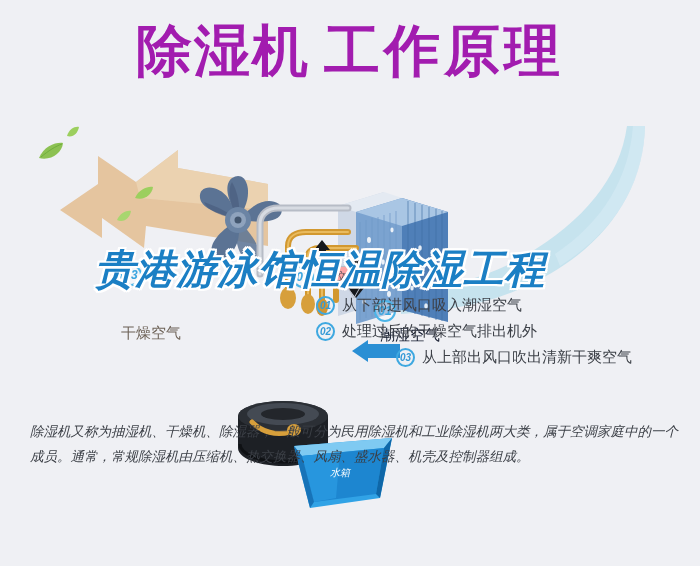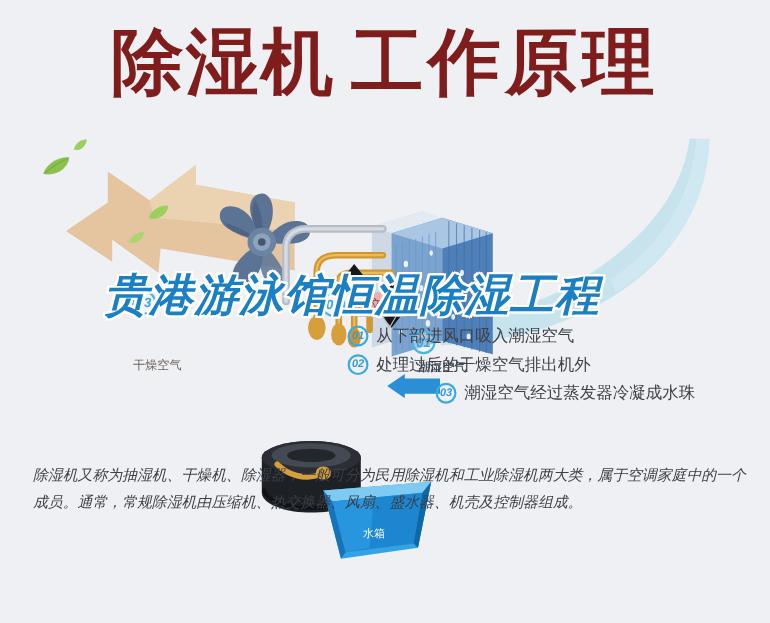--- a/index.html
+++ b/index.html
@@ -11,24 +11,24 @@
     position:relative;
   }
 
   
   .title-wrap{
     position:absolute;left:0;top:22px;width:700px;
     text-align:center;
   }
   .title-line{
     display:inline-block;
-    font-size:66px;
+    font-size:56px;
     font-weight:700;
     letter-spacing:2px;
-    color:#7f1d1d;
+    color:#a21caf;
     line-height:1.05;
     white-space:nowrap;
   }
   .title-a{font-weight:600;}
   .title-b{font-weight:800;letter-spacing:4px;}
 
   
   .diagram{
     position:absolute;left:0;top:118px;width:700px;height:280px;
   }
@@ -69,25 +69,25 @@
     background:#fca5a5;
     color:#4a4d57;font-size:11px;
     padding:2px 6px 3px 6px;
     white-space:nowrap;
   }
   .callout-tail{
     position:absolute;left:345px;top:166px;width:18px;height:16px;
   }
 
   .dlabel{
-    position:absolute;font-size:11px;color:#5c6068;white-space:nowrap;
+    position:absolute;font-size:15px;color:#5c6068;white-space:nowrap;
   }
   .label-humid{left:380px;top:208px;color:#0f172a;}
   .label-dry{left:121px;top:206px;color:#6e6358;}
-  .label-tank{left:330px;top:360px;color:#ffffff;font-size:10px;}
+  .label-tank{left:330px;top:348px;color:#ffffff;font-size:10px;font-style:italic;}
 
   
   .fan{position:absolute;left:186px;top:52px;width:104px;height:102px;}
   .fan svg{display:block;}
 
   
   .machine{position:absolute;left:252px;top:52px;width:210px;height:180px;}
   .machine svg{display:block;}
 
   
@@ -332,21 +332,21 @@
   <div class="step step-01">
     <span class="sbadge">01</span>
     <span>从下部进风口吸入潮湿空气</span>
   </div>
   <div class="step step-02">
     <span class="sbadge">02</span>
     <span>处理过后的干燥空气排出机外</span>
   </div>
   <div class="step step-03">
     <span class="sbadge">03</span>
-    <span>潮湿空气经过蒸发器冷凝成水珠</span>
+    <span>从上部出风口吹出清新干爽空气</span>
   </div>
 </div>
 
 <div class="watermark">
   <span class="wm-line">贵港游泳馆恒温除湿工程</span>
 </div>
 
 <div class="body-text">
   <p>除湿机又称为抽湿机、干燥机、除湿器，一般可分为民用除湿机和工业除湿机两大类，属于空调家庭中的一个成员。通常，常规除湿机由压缩机、热交换器、风扇、盛水器、机壳及控制器组成。</p>
 </div>

